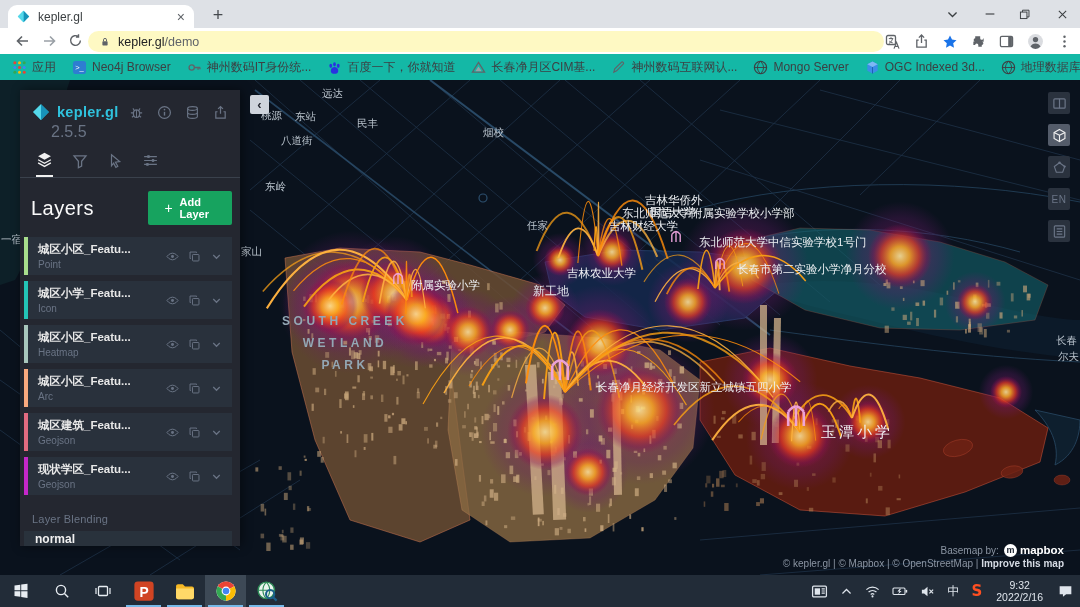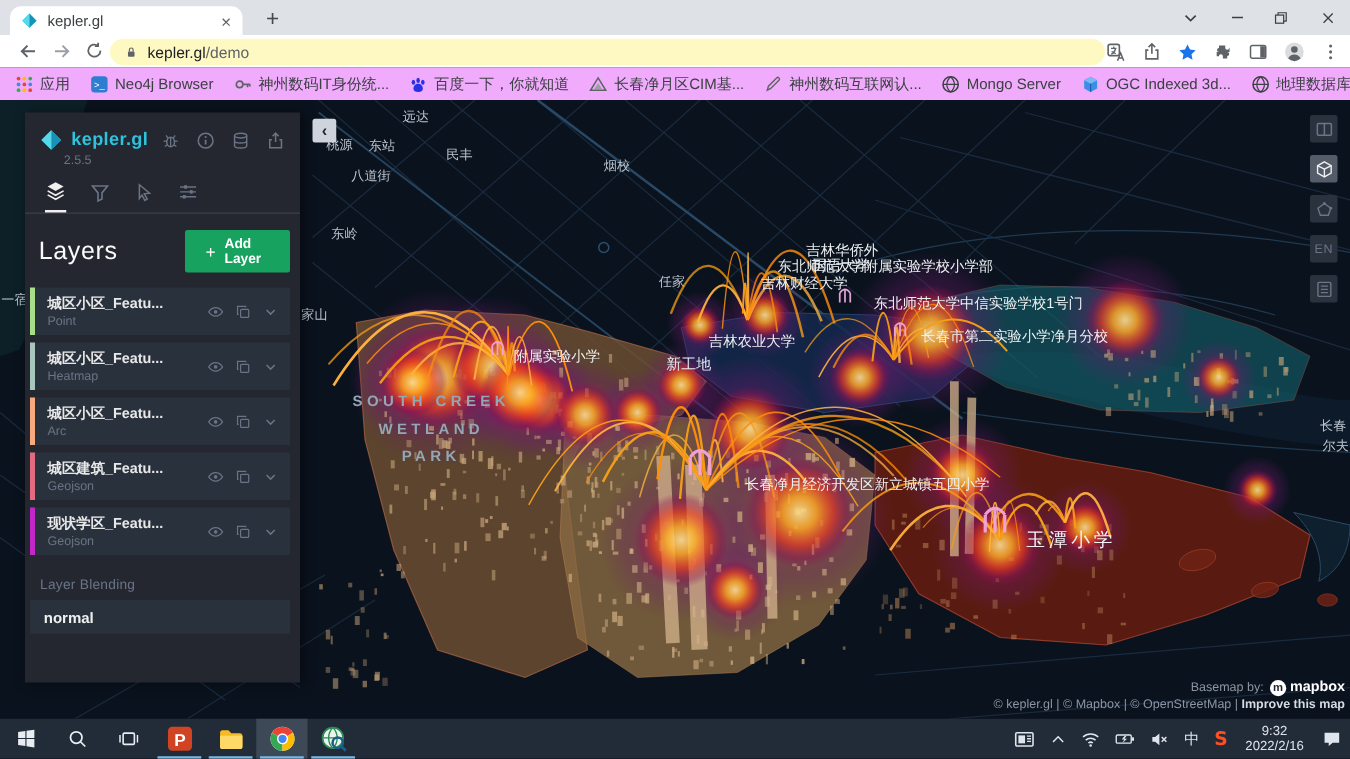--- a/index.html
+++ b/index.html
@@ -19,40 +19,40 @@
   .wc{position:absolute;top:0;height:28px;width:36px;display:flex;align-items:center;justify-content:center;color:#3c4043}
 
   .toolbar{position:absolute;top:28px;left:0;right:0;height:26px;background:#fff}
   .nav-ic{position:absolute;top:5px;color:#5f6368}
   .addressbar{position:absolute;left:88px;top:3px;width:796px;height:21px;background:#fef9c3;border-radius:11px;
               display:flex;align-items:center;gap:7px;padding:0 11px;box-sizing:border-box}
   .url{font-size:12.5px;color:#202124;white-space:nowrap}
   .url-path{color:#5f6368}
   .tb-right{position:absolute;right:8px;top:5px;display:flex;gap:13px;align-items:center;color:#5f6368}
 
-  .bmbar{position:absolute;top:54px;left:0;right:0;height:26px;background:#f0abfc;display:flex;align-items:center;
+  .bmbar{position:absolute;top:54px;left:0;right:0;height:26px;background:#14b8a6;display:flex;align-items:center;
          gap:16px;padding:0 12px;box-sizing:border-box}
   .bm{display:flex;align-items:center;gap:5px;font-size:12px;color:#3c4043;white-space:nowrap}
 
   
   .content{position:absolute;top:80px;left:0;width:1080px;height:495px;background:#0a121d;overflow:hidden}
   #mapsvg{position:absolute;left:0;top:0}
   text{font-family:"Liberation Sans",sans-serif}
   .ml-road{fill:#c9d3dc;font-size:10.5px;opacity:.92}
   .ml-school{fill:#edf0f3;font-size:11.5px}
   .ml-area{fill:#e3e8ed;font-size:12px}
   .ml-lg{fill:#f3f3f6;font-size:15px;letter-spacing:3px}
   .ml-park{fill:#93a7b4;font-size:12px;font-weight:bold;letter-spacing:3.5px;text-anchor:middle}
 
   .panel{position:absolute;left:20px;top:10px;width:220px;height:456px;background:#242730;z-index:5;
          box-shadow:2px 0 10px rgba(0,0,0,.45);display:flex;flex-direction:column;box-sizing:border-box}
   .p-head{padding:13px 12px 0 12px;display:flex;align-items:center}
   .brand{color:#2fc2dd;font-size:14.5px;font-weight:bold;margin-left:7px;letter-spacing:.3px}
   .p-head-icons{margin-left:auto;display:flex;gap:13px;color:#6a7485}
-  .version{color:#6a7485;font-size:10px;margin:2px 0 0 31px}
+  .version{color:#6a7485;font-size:16px;margin:2px 0 0 31px}
   .p-tabs{display:flex;gap:19px;padding:10px 0 0 16px;border-bottom:1px solid #3a414c;color:#6a7485}
   .p-tab{padding-bottom:7px}
   .p-tab.active{color:#f0f0f0;border-bottom:2px solid #f0f0f0}
   .p-title-row{display:flex;align-items:center;padding:13px 8px 10px 11px}
   .p-title{color:#fafafa;font-size:20px;font-weight:300;letter-spacing:.5px}
   .add-layer{margin-left:auto;background:#17a35f;color:#fff;width:84px;height:34px;border-radius:2px;
              display:flex;align-items:center;justify-content:center;gap:7px;font-size:11px;font-weight:bold}
   .add-plus{font-size:14px;font-weight:normal}
   .add-lab{width:36px;line-height:12px;text-align:left}
   .layer-list{padding:2px 0 0 0}
@@ -68,21 +68,21 @@
 
   .collapse{position:absolute;left:250px;top:15px;width:19px;height:19px;background:#cfd4dc;color:#242730;
             z-index:6;display:flex;align-items:center;justify-content:center;font-weight:bold;border-radius:2px;font-size:13px}
 
   .mapctrl{position:absolute;right:10px;top:12px;z-index:4;display:flex;flex-direction:column;gap:10px}
   .mc-btn{width:22px;height:22px;background:#2a323e;color:#6b7587;display:flex;align-items:center;
           justify-content:center;border-radius:2px}
   .mc-btn.active{background:#545c6a;color:#f0f0f0}
   .mc-en{font-size:10px;letter-spacing:.5px}
 
-  .attr{position:absolute;right:4px;bottom:5px;z-index:4;text-align:right;color:#8b95a3;font-size:10px;line-height:13px}
+  .attr{position:absolute;right:16px;bottom:5px;z-index:4;text-align:right;color:#8b95a3;font-size:10px;line-height:13px}
   .attr-r1{display:flex;justify-content:flex-end;align-items:center;gap:5px}
   .mb-logo{display:flex;align-items:center;gap:3px;color:#fff;font-weight:bold;font-size:11.5px}
   .mb-m{width:13px;height:13px;border-radius:50%;background:#fff;color:#1c2430;font-size:9px;font-weight:bold;
         display:flex;align-items:center;justify-content:center}
   .improve{color:#d5dbe4;font-weight:bold}
 
   
   .taskbar{position:absolute;bottom:0;left:0;right:0;height:32px;background:#222c38;display:flex;z-index:10}
   .tb-cell{width:41px;display:flex;align-items:center;justify-content:center;position:relative;color:#e8edf2}
   .tb-cell.running::after{content:"";position:absolute;bottom:0;left:3px;right:3px;height:2px;background:#76b9e8}
@@ -1028,20 +1028,45 @@
                 <path d="M3.5 10.5h-1v-8h8v1" fill="none" stroke="currentColor" stroke-width="1.2"></path>
               </svg>
             </span>
             <span class="ic">
               <svg width="13" height="13" viewBox="0 0 16 16">
                 <path d="M4 6.2l4 4 4-4" fill="none" stroke="currentColor" stroke-width="1.5"></path>
               </svg>
             </span>
           </span>
         </div>
+        <div class="layer-item" style="border-left-color: rgb(35, 196, 182);">
+          <span class="li-text">
+            <span class="li-name">城区小学_Featu...</span>
+            <span class="li-type">Icon</span>
+          </span>
+          <span class="li-icons">
+            <span class="ic">
+              <svg width="13" height="13" viewBox="0 0 16 16">
+                <path d="M1.2 8S4 3.9 8 3.9 14.8 8 14.8 8 12 12.1 8 12.1 1.2 8 1.2 8z" fill="none" stroke="currentColor" stroke-width="1.2"></path>
+                <circle cx="8" cy="8" r="1.8" fill="currentColor"></circle>
+              </svg>
+            </span>
+            <span class="ic">
+              <svg width="13" height="13" viewBox="0 0 16 16">
+                <rect x="5.5" y="5.5" width="8" height="8" rx="1" fill="none" stroke="currentColor" stroke-width="1.2"></rect>
+                <path d="M3.5 10.5h-1v-8h8v1" fill="none" stroke="currentColor" stroke-width="1.2"></path>
+              </svg>
+            </span>
+            <span class="ic">
+              <svg width="13" height="13" viewBox="0 0 16 16">
+                <path d="M4 6.2l4 4 4-4" fill="none" stroke="currentColor" stroke-width="1.5"></path>
+              </svg>
+            </span>
+          </span>
+        </div>
         <div class="layer-item" style="border-left-color: rgb(168, 198, 187);">
           <span class="li-text">
             <span class="li-name">城区小区_Featu...</span>
             <span class="li-type">Heatmap</span>
           </span>
           <span class="li-icons">
             <span class="ic">
               <svg width="13" height="13" viewBox="0 0 16 16">
                 <path d="M1.2 8S4 3.9 8 3.9 14.8 8 14.8 8 12 12.1 8 12.1 1.2 8 1.2 8z" fill="none" stroke="currentColor" stroke-width="1.2"></path>
                 <circle cx="8" cy="8" r="1.8" fill="currentColor"></circle>

